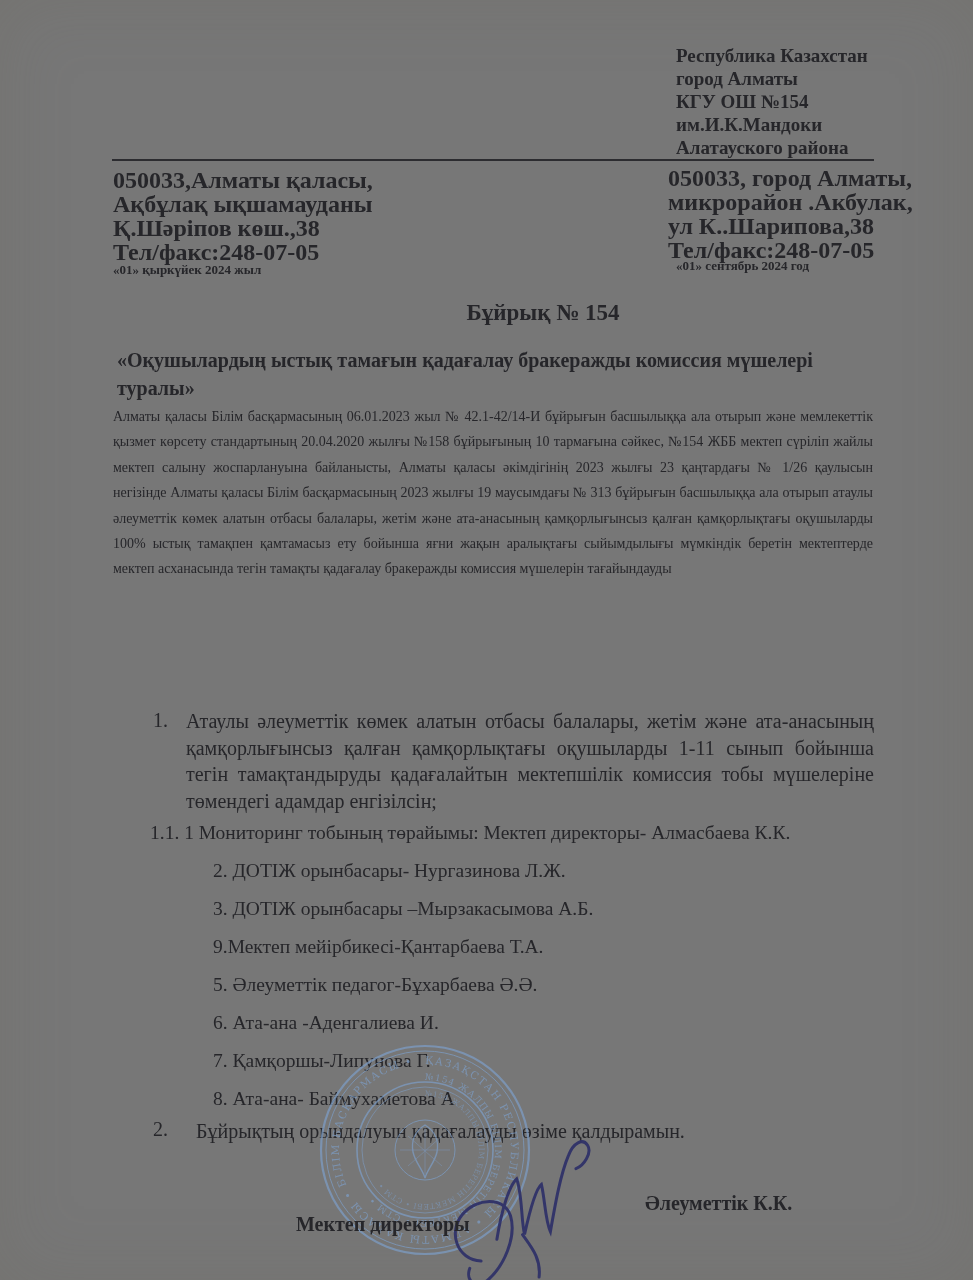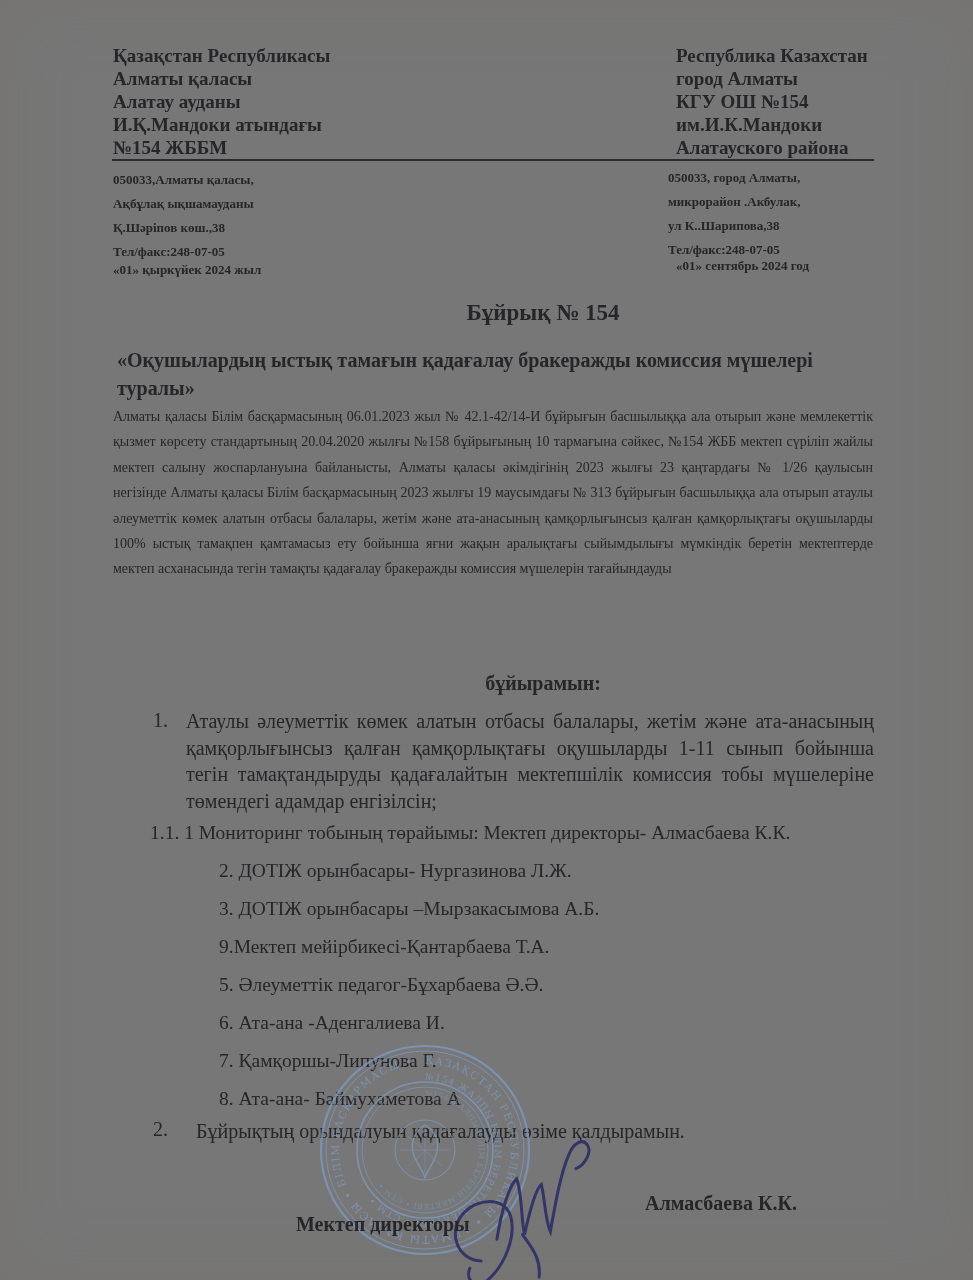--- a/index.html
+++ b/index.html
@@ -12,45 +12,40 @@
     color:#26262a;
     background:
       radial-gradient(120% 90% at 80% 12%, rgba(255,255,255,.55), rgba(255,255,255,0) 60%),
       radial-gradient(70% 40% at 10% 95%, rgba(150,145,130,.18), rgba(150,145,130,0) 55%),
       linear-gradient(165deg,#e9e6dd 0%,#f3f0e8 25%,#f5f2ea 55%,#ecead e 100%),
       #f1eee6;
     box-shadow: inset 0 0 70px rgba(110,105,90,.22);
   }
   .abs{position:absolute;}
   .hdr{font-weight:700;font-size:19px;line-height:23px;white-space:pre-line;}
-  .addr{font-weight:700;font-size:13px;line-height:24px;white-space:pre-line;}
+  .addr{font-weight:700;font-size:24px;line-height:24px;white-space:pre-line;}
   .date{font-weight:700;font-size:13px;}
   .rule{height:2px;background:#2c2c30;}
   .title{font-weight:700;font-size:23px;text-align:center;}
   .subject{font-weight:700;font-size:20px;line-height:28px;text-align:left;}
   .body-par{font-size:14px;line-height:25.4px;text-align:justify;}
   .resolve{font-weight:700;font-size:20px;text-align:center;}
   .num{font-size:20px;}
   .item-text{font-size:20px;line-height:26.5px;text-align:justify;}
-  .member{font-size:19.5px;line-height:38px;white-space:nowrap;margin-left:6px;}
+  .member{font-size:19.5px;line-height:38px;white-space:nowrap;}
   .member-first{font-size:19.5px;white-space:nowrap;}
   .sig-label{font-weight:700;font-size:20px;}
   .stamp-svg{opacity:.82;filter:blur(.3px);}
   .sign-svg{opacity:.92;}
 </style>
 </head>
 <body>
 
 <div class="sheet">
 
-  <div class="abs hdr" style="left:113px;top:44px;width:360px;"><span>Қазақстан Республикасы</span>
-<span>Алматы қаласы</span>
-<span>Алатау ауданы</span>
-<span>И.Қ.Мандоки атындағы</span>
-<span>№154 ЖББМ</span></div>
 
   <div class="abs hdr" style="left:676px;top:44px;width:280px;"><span>Республика Казахстан</span>
 <span>город Алматы</span>
 <span>КГУ ОШ №154</span>
 <span>им.И.К.Мандоки</span>
 <span>Алатауского района</span></div>
 
   <div class="abs rule" style="left:112px;top:159px;width:762px;"></div>
 
   <div class="abs addr" style="left:113px;top:168px;"><span>050033,Алматы қаласы,</span>
@@ -65,21 +60,20 @@
 
   <div class="abs date" style="left:113px;top:262px;">«01»  қыркүйек 2024 жыл</div>
   <div class="abs date" style="left:676px;top:258px;">«01» сентябрь 2024 год</div>
 
   <div class="abs title" style="left:113px;top:300px;width:860px;">Бұйрық № 154</div>
 
   <div class="abs subject" style="left:117px;top:346px;width:764px;">«Оқушылардың ыстық тамағын қадағалау бракеражды комиссия мүшелері туралы»</div>
 
   <div class="abs body-par" style="left:113px;top:404px;width:760px;">Алматы қаласы Білім басқармасының 06.01.2023 жыл № 42.1-42/14-И бұйрығын басшылыққа ала отырып және мемлекеттік қызмет көрсету стандартының 20.04.2020 жылғы №158 бұйрығының 10 тармағына сәйкес, №154 ЖББ мектеп сүріліп жайлы мектеп салыну жоспарлануына байланысты, Алматы қаласы әкімдігінің 2023 жылғы 23 қаңтардағы № 1/26 қаулысын негізінде Алматы қаласы Білім басқармасының 2023 жылғы 19 маусымдағы № 313 бұйрығын басшылыққа ала отырып атаулы әлеуметтік көмек алатын отбасы балалары, жетім және ата-анасының қамқорлығынсыз қалған қамқорлықтағы оқушыларды 100% ыстық тамақпен қамтамасыз ету бойынша яғни жақын аралықтағы сыйымдылығы мүмкіндік беретін мектептерде мектеп асханасында тегін тамақты қадағалау бракеражды комиссия мүшелерін тағайындауды</div>
 
-  <div class="abs resolve" style="left:113px;top:672px;width:860px;">бұйырамын:</div>
 
   <div class="abs num" style="left:153px;top:709px;">1.</div>
   <div class="abs item-text" style="left:186px;top:708px;width:688px;">Атаулы әлеуметтік көмек алатын отбасы балалары, жетім және ата-анасының қамқорлығынсыз қалған қамқорлықтағы оқушыларды 1-11 сынып бойынша тегін тамақтандыруды қадағалайтын мектепшілік комиссия тобы мүшелеріне төмендегі адамдар енгізілсін;</div>
 
   <div class="abs member-first" style="left:150px;top:822px;">1.1. 1 Мониторинг тобының төрайымы: Мектеп директоры-  Алмасбаева К.К.</div>
   <div class="abs" style="left:213px;top:852px;">
     <div class="member">2. ДОТІЖ орынбасары-  Нургазинова Л.Ж.</div>
     <div class="member">3. ДОТІЖ орынбасары –Мырзакасымова А.Б.</div>
     <div class="member">9.Мектеп мейірбикесі-Қантарбаева Т.А.</div>
     <div class="member">5. Әлеуметтік педагог-Бұхарбаева Ә.Ә.</div>
@@ -121,15 +115,15 @@
 
   <svg class="abs sign-svg" style="left:432px;top:1128px;" width="190" height="165" viewBox="0 0 190 165">
     <g stroke="#2e3068" stroke-width="3" fill="none" stroke-linecap="round" transform="rotate(-6 95 82)">
       <path d="M44,128 C20,124 14,96 30,80 C46,64 74,66 78,86 C82,108 66,136 48,148 C36,156 26,146 32,134"></path>
       <path d="M62,108 C70,78 80,56 88,50 C92,66 88,92 90,106 C98,82 106,62 112,58 C114,74 112,94 116,106 C124,78 132,50 142,32 C148,20 158,16 162,24 C166,32 156,44 148,46"></path>
       <path d="M88,106 C96,120 104,132 100,150"></path>
     </g>
   </svg>
 
   <div class="abs sig-label" style="left:296px;top:1196px;margin-top:17px;">Мектеп директоры</div>
-  <div class="abs sig-label" style="left:645px;top:1192px;">Алмасбаева К.К.</div>
+  <div class="abs sig-label" style="left:645px;top:1192px;">Әлеуметтік К.К.</div>
 
 </div>
 
 </body></html>

